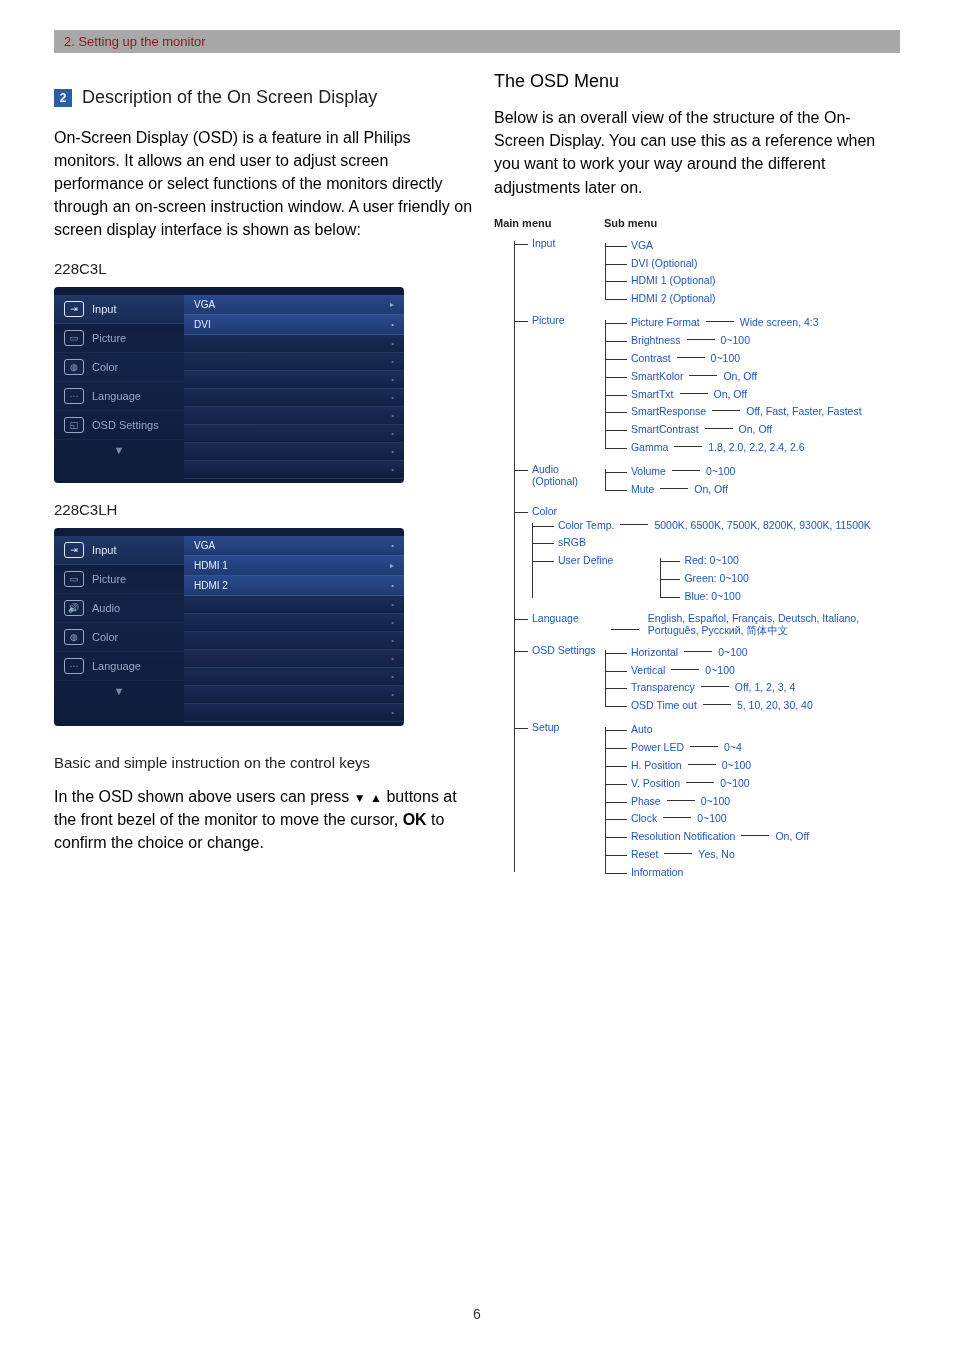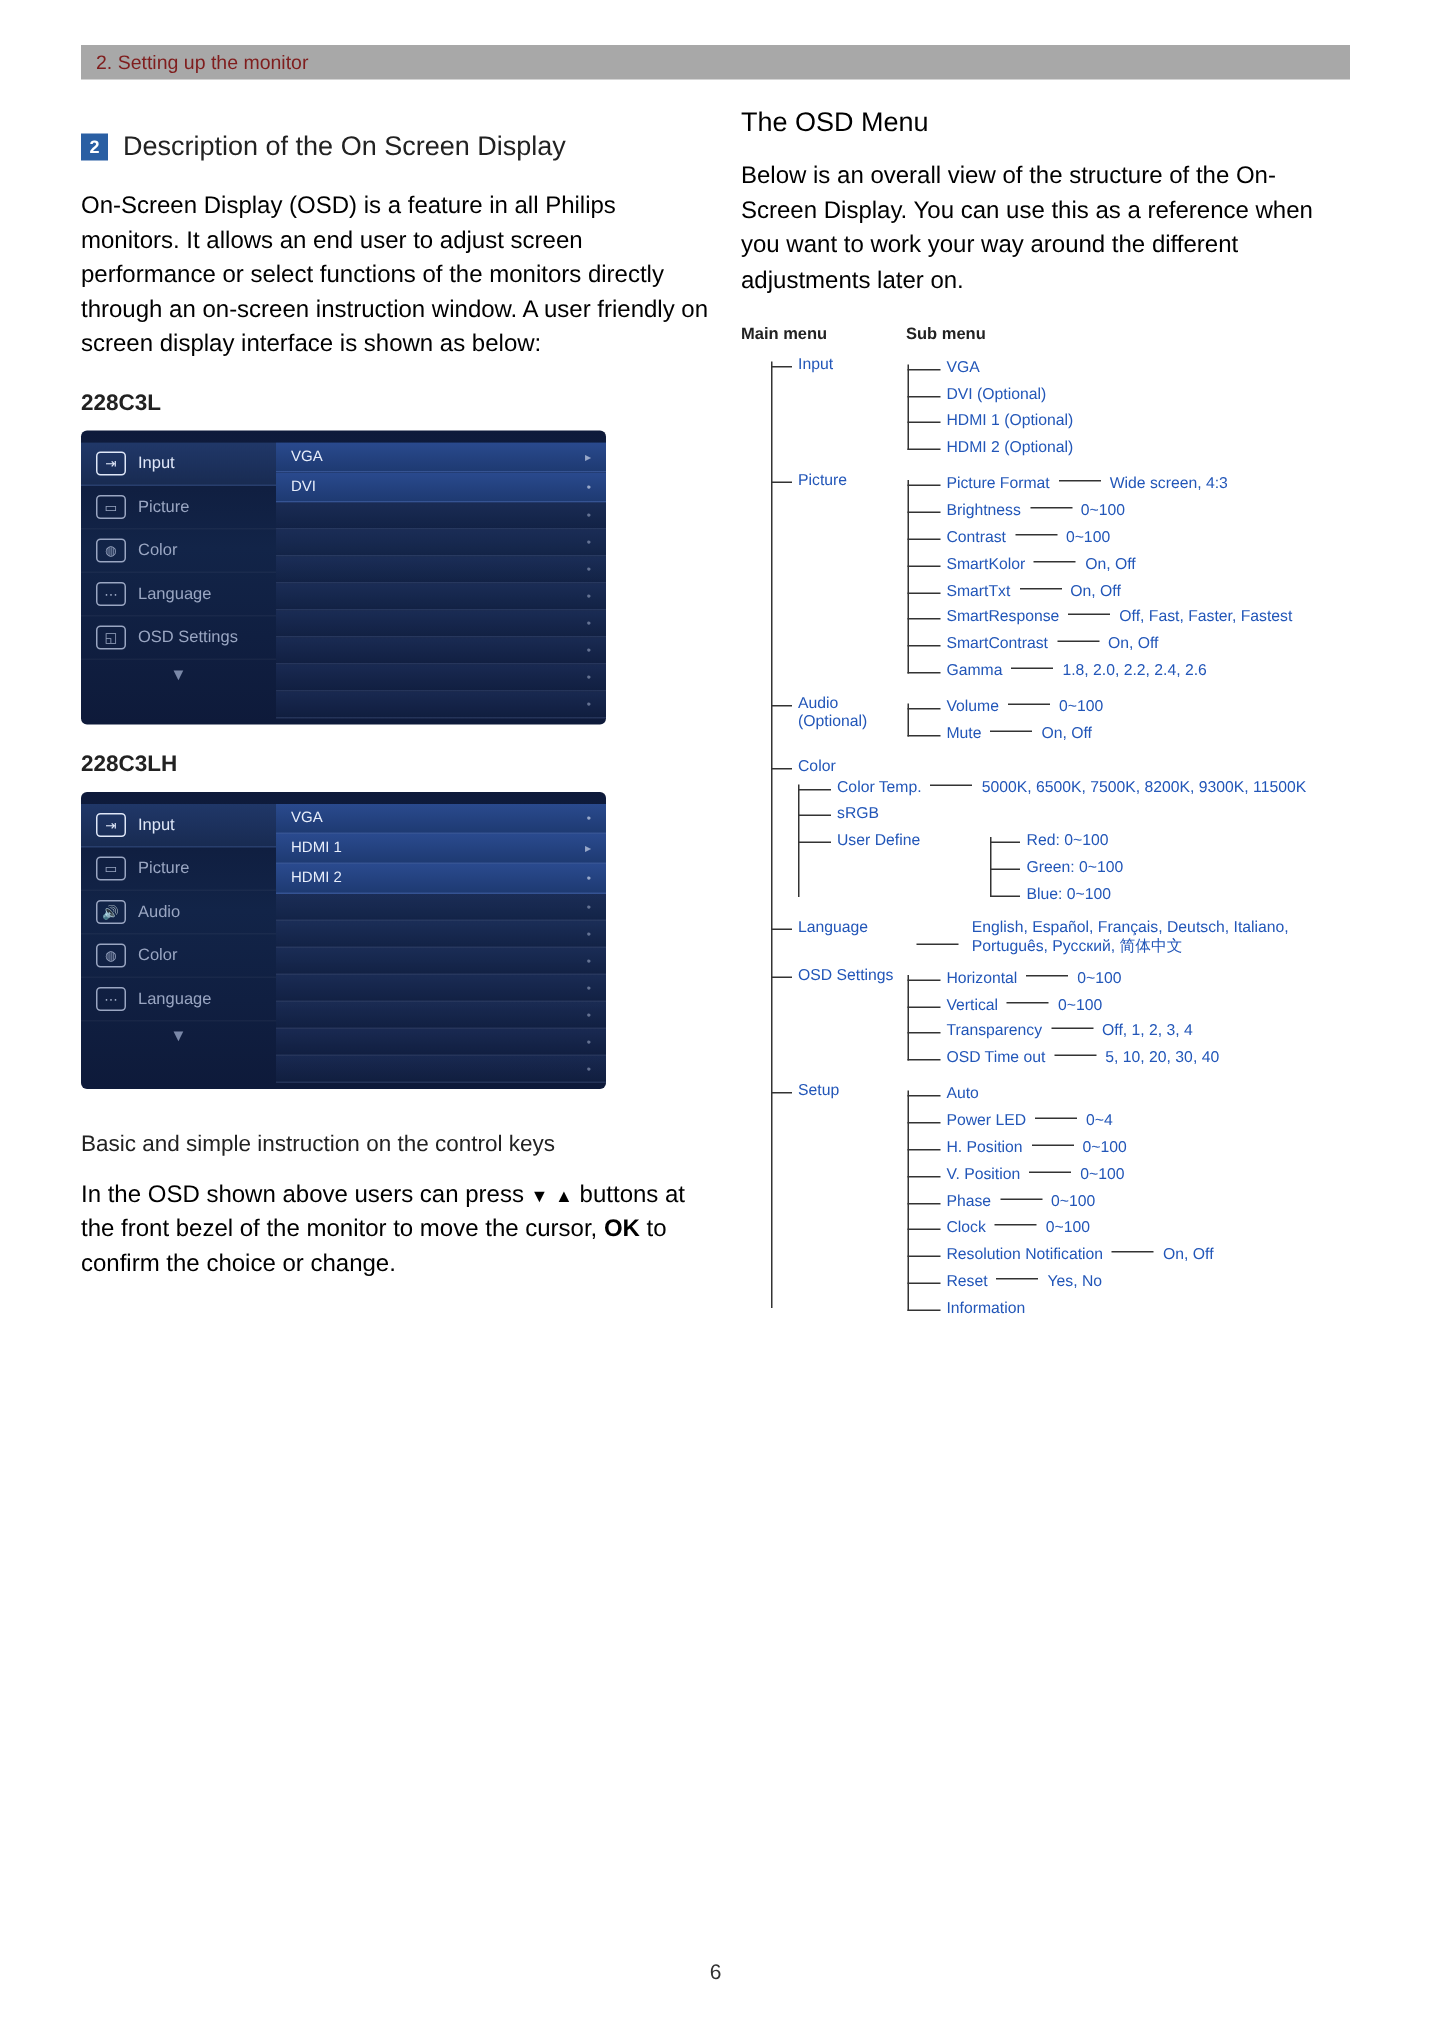--- a/index.html
+++ b/index.html
@@ -30,21 +30,21 @@
     width: 18px; height: 18px;
     background: #2a5fa3;
     color: #fff;
     font-size: 12px;
     font-weight: bold;
     vertical-align: 1px;
   }
   .section-title { font-size: 18px; margin-bottom: 18px; color: #222; font-weight: 500;}
   .subsection { font-size: 16px; margin-bottom: 14px; color: #000000; }
   p.body { font-size: 16px; line-height: 1.45; color: #000000; margin-bottom: 18px; }
-  .model-label { font-size: 15px; font-weight: 700; margin: 18px 0 10px 0; color: #222; }
+  .model-label { font-size: 15px; font-weight: 400; margin: 18px 0 10px 0; color: #222; }
   .osd-shot {
     width: 350px;
     background: linear-gradient(#0e1a3a,#122448 40%,#0e1a3a);
     border-radius: 4px;
     padding: 8px 0 4px 0;
     color: #9aa6c2;
     font-size: 11px;
     position: relative;
     margin-bottom: 10px;
   }

